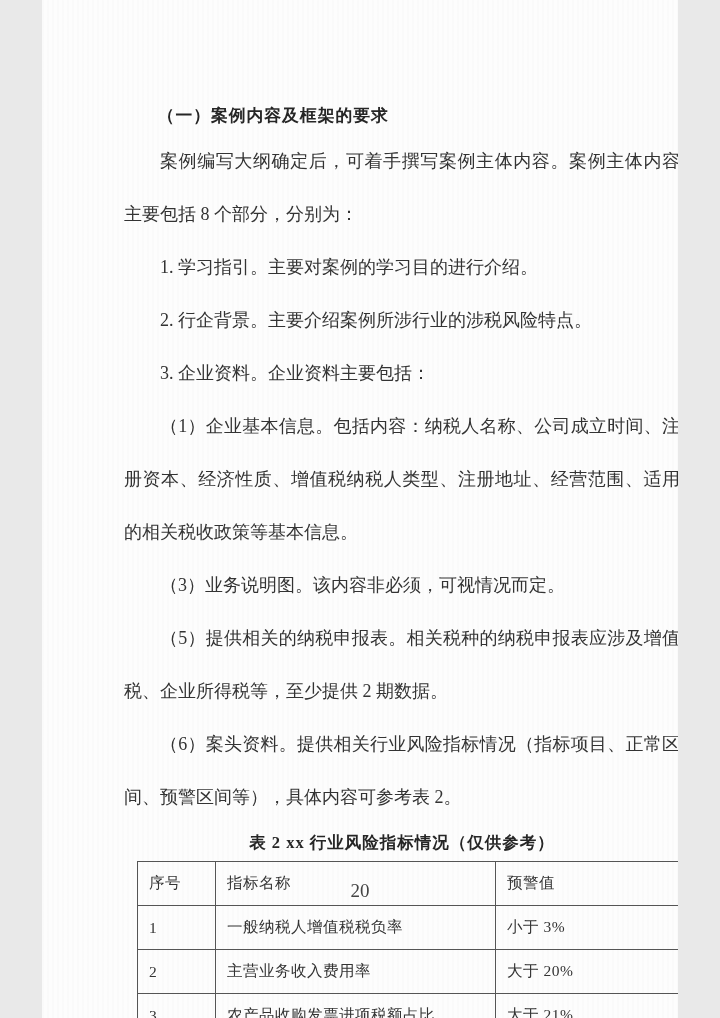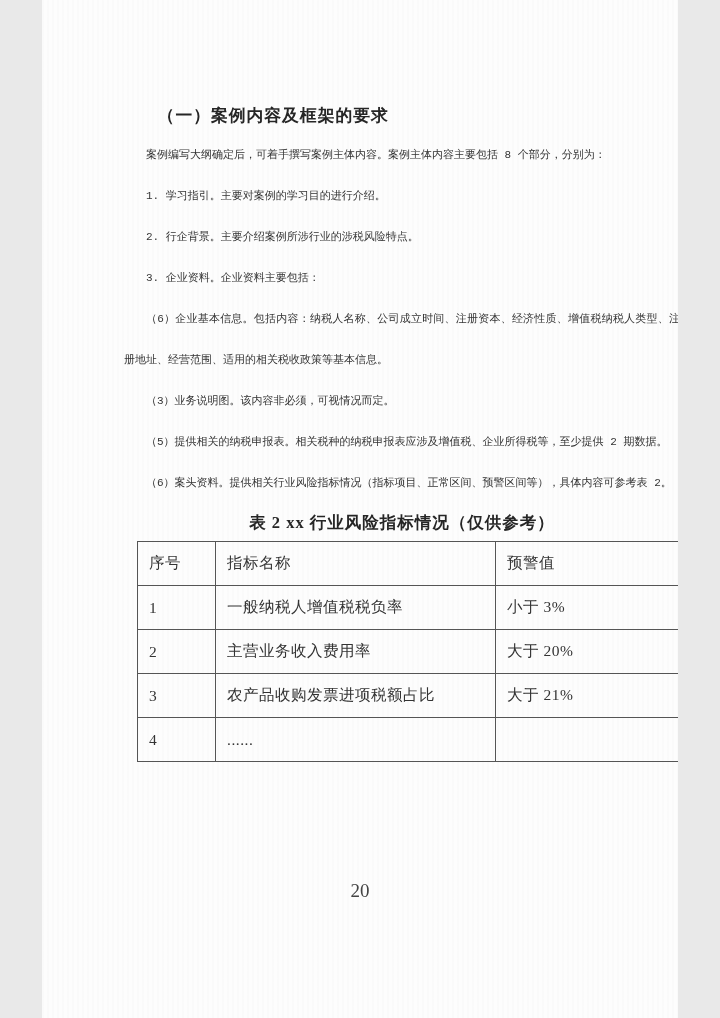--- a/index.html
+++ b/index.html
@@ -32,26 +32,25 @@
     margin: 0;
     font-size: 16.8px;
     line-height: 37.5px;
     font-weight: bold;
     text-indent: 2em;
     color: #262626;
     letter-spacing: 1px;
   }
   .para {
     margin: 0;
-    font-size: 11px;
-    line-height: 41px;
+    font-size: 18px;
+    line-height: 53px;
     text-align: justify;
     text-indent: 2em;
     color: #333333;
-    font-family: Liberation Mono, monospace;
   }
   .table-caption {
     margin: 0;
     font-size: 16.5px;
     line-height: 37.5px;
     font-weight: bold;
     text-align: center;
     text-indent: 0;
     color: #262626;
     letter-spacing: 1px;
@@ -94,21 +93,21 @@
 
 <div class="page">
   <div class="content">
 
     <h3 class="heading">（一）案例内容及框架的要求</h3>
 
     <p class="para">案例编写大纲确定后，可着手撰写案例主体内容。案例主体内容主要包括 8 个部分，分别为：</p>
     <p class="para">1. 学习指引。主要对案例的学习目的进行介绍。</p>
     <p class="para">2. 行企背景。主要介绍案例所涉行业的涉税风险特点。</p>
     <p class="para">3. 企业资料。企业资料主要包括：</p>
-    <p class="para">（6）企业基本信息。包括内容：纳税人名称、公司成立时间、注册资本、经济性质、增值税纳税人类型、注册地址、经营范围、适用的相关税收政策等基本信息。</p>
+    <p class="para">（1）企业基本信息。包括内容：纳税人名称、公司成立时间、注册资本、经济性质、增值税纳税人类型、注册地址、经营范围、适用的相关税收政策等基本信息。</p>
     <p class="para">（3）业务说明图。该内容非必须，可视情况而定。</p>
     <p class="para">（5）提供相关的纳税申报表。相关税种的纳税申报表应涉及增值税、企业所得税等，至少提供 2 期数据。</p>
     <p class="para">（6）案头资料。提供相关行业风险指标情况（指标项目、正常区间、预警区间等），具体内容可参考表 2。</p>
 
     <div class="table-caption">表 2 xx 行业风险指标情况（仅供参考）</div>
 
     <table class="risk-table">
       <colgroup>
           <col class="c1">
           <col class="c2">

